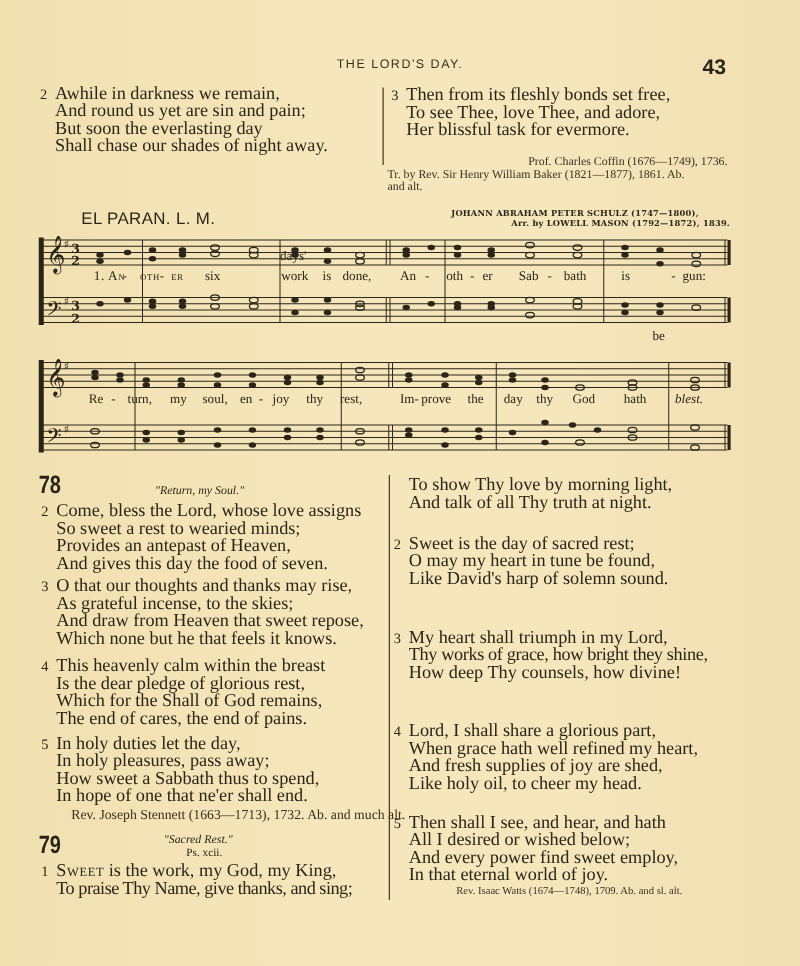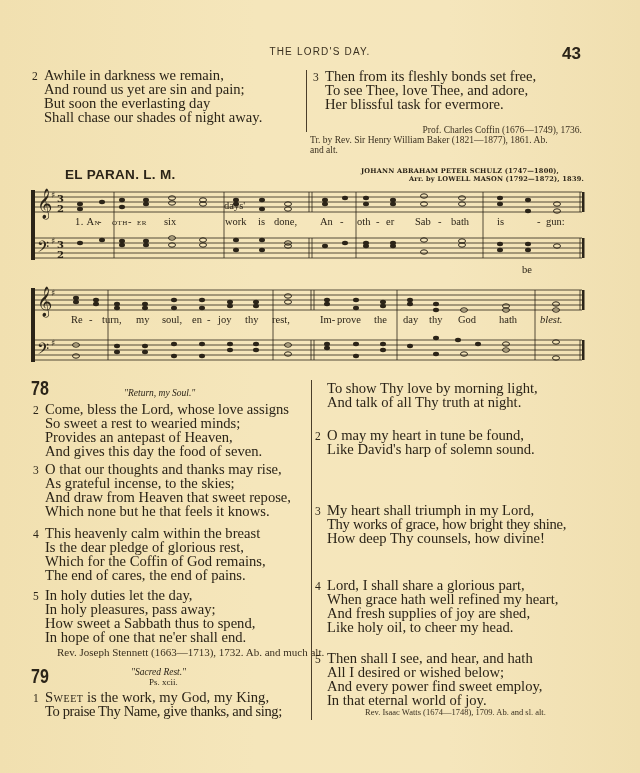--- a/index.html
+++ b/index.html
@@ -29,21 +29,21 @@
   .col-rule { position: absolute; width: 1px; background: #4a3e2a; }
   .credit {
     position: absolute; font-size: 9.5px; line-height: 10px; white-space: nowrap; color: #3a3020;
   }
   .composer {
     position: absolute; font-family: "DejaVu Serif", serif; font-size: 6.6px; font-weight: bold;
     line-height: 8px; white-space: nowrap; letter-spacing: 0.2px;
   }
   .tune-name {
     position: absolute; top: 167px; left: 65px;
-    font-family: "Liberation Sans", "DejaVu Sans", sans-serif; font-weight: bold; font-size: 13.5px;
+    font-family: "Liberation Sans", "DejaVu Sans", sans-serif; font-weight: normal; font-size: 13.5px;
     letter-spacing: 0.3px;
   }
   .music { position: absolute; left: 0; top: 0; }
   .lyric {
     position: absolute; font-size: 10.5px; white-space: nowrap; color: #2b2418;
   }
   .hymn-number {
     position: absolute; font-family: "Liberation Sans", "DejaVu Sans", sans-serif; font-weight: bold;
     font-size: 20px; transform: scaleX(0.8); transform-origin: left top;
   }
@@ -353,21 +353,21 @@
     <span class="num">3</span>
     <div class="line">O that our thoughts and thanks may rise,</div>
     <div class="line">As grateful incense, to the skies;</div>
     <div class="line">And draw from Heaven that sweet repose,</div>
     <div class="line">Which none but he that feels it knows.</div>
   </div>
   <div class="stanza" style="top:526px; left:45px;">
     <span class="num">4</span>
     <div class="line">This heavenly calm within the breast</div>
     <div class="line">Is the dear pledge of glorious rest,</div>
-    <div class="line">Which for the Coffin of God remains,</div>
+    <div class="line">Which for the Shall of God remains,</div>
     <div class="line">The end of cares, the end of pains.</div>
   </div>
   <div class="stanza" style="top:588px; left:45px;">
     <span class="num">5</span>
     <div class="line">In holy duties let the day,</div>
     <div class="line">In holy pleasures, pass away;</div>
     <div class="line">How sweet a Sabbath thus to spend,</div>
     <div class="line">In hope of one that ne'er shall end.</div>
   </div>
   <div class="credit" style="top:647px; left:57px; font-size:11px;">Rev. Joseph Stennett (1663—1713), 1732.   Ab. and much alt.</div>
@@ -383,20 +383,21 @@
   </div>
 
   <div class="col-rule" style="left:311px; top:380px; height:340px;"></div>
 
   <div class="stanza" style="top:381px; left:327px;">
     <div class="line">To show Thy love by morning light,</div>
     <div class="line">And talk of all Thy truth at night.</div>
   </div>
   <div class="stanza" style="top:428px; left:327px;">
     <span class="num">2</span>
+    <div class="line">Sweet is the day of sacred rest;</div>
     <div class="line">O may my heart in tune be found,</div>
     <div class="line">Like David's harp of solemn sound.</div>
   </div>
   <div class="stanza" style="top:503px; left:327px;">
     <span class="num">3</span>
     <div class="line">My heart shall triumph in my Lord,</div>
     <div class="line" style="letter-spacing:-0.3px;">Thy works of grace, how bright they shine,</div>
     <div class="line">How deep Thy counsels, how divine!</div>
   </div>
   <div class="stanza" style="top:578px; left:327px;">

